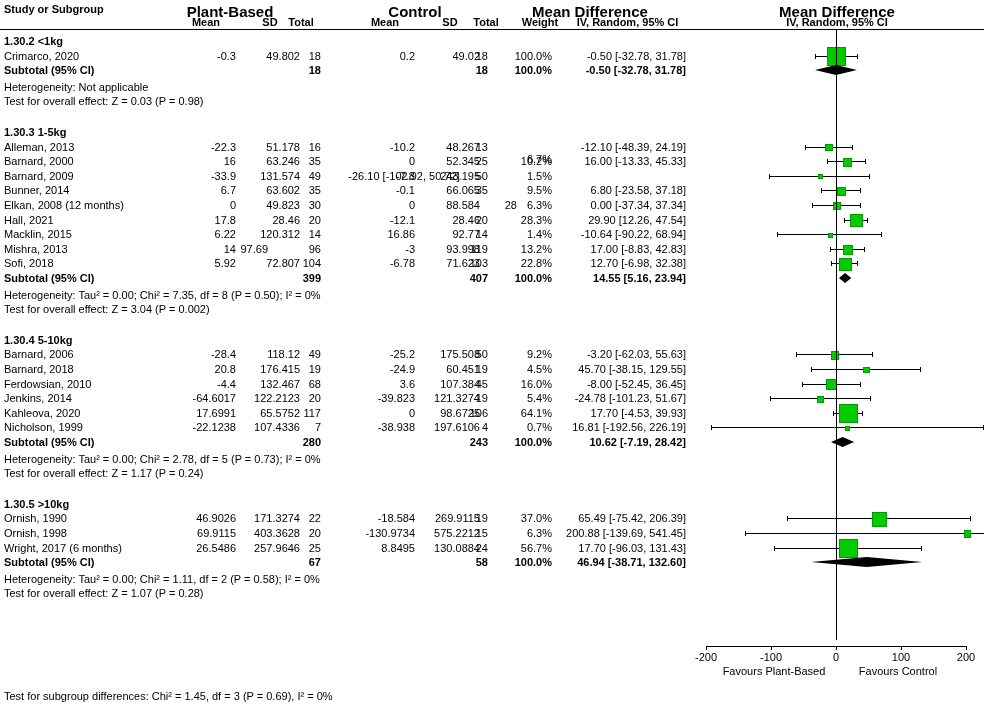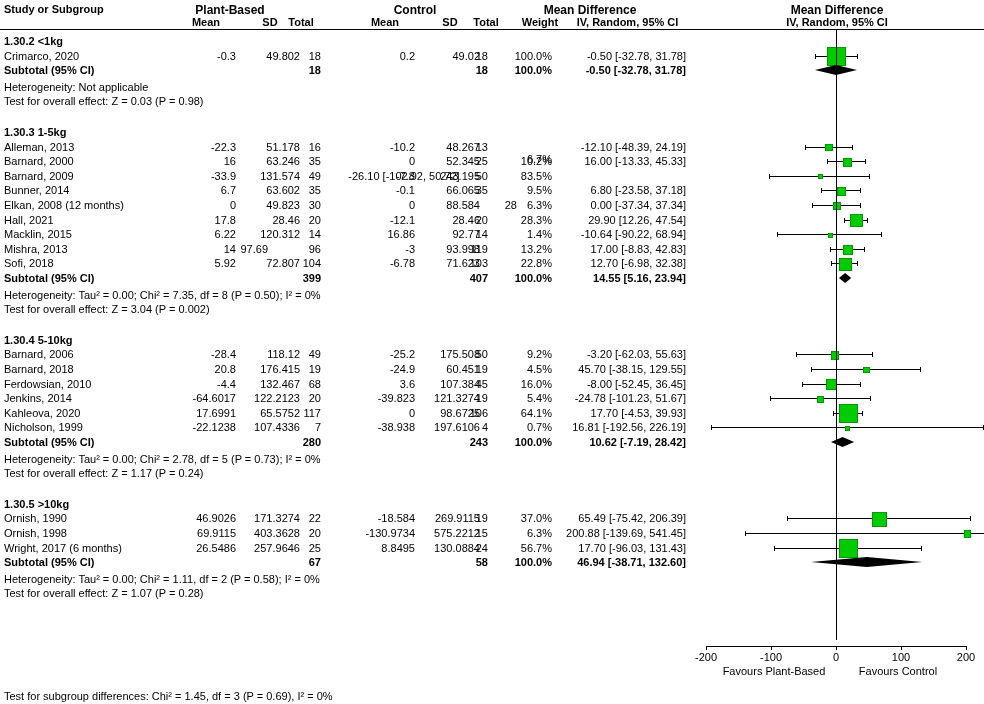--- a/index.html
+++ b/index.html
@@ -17,21 +17,21 @@
     overflow: hidden;
   }
   #root {
     position: relative;
     width: 984px;
     height: 704px;
   }
   .hdr-group {
     position: absolute;
     font-weight: bold;
-    font-size: 12px;
+    font-size: 15px;
     text-align: center;
   }
   .hdr-col {
     position: absolute;
     font-weight: bold;
     font-size: 11px;
   }
   .hdr-sub {
     position: absolute;
     font-size: 11px;
@@ -190,21 +190,21 @@
       <div class="ci-cap" style="left:827.3355px; top:159.2px;"></div>
       <div class="ci-cap" style="left:865.4645px; top:159.2px;"></div>
       <div class="marker" style="left:842.8868817270123px; top:157.6868817270123px; width:7.026236545975378px; height:7.026236545975378px;"></div>
       <div class="row-label" style="left:4px; top:169.79999999999998px;">Barnard, 2009</div>
       <div class="num" style="left:0; top:169.79999999999998px; width:236px; text-align:right;">-33.9</div>
       <div class="num" style="left:0; top:169.79999999999998px; width:300px; text-align:right;">131.574</div>
       <div class="num" style="left:0; top:169.79999999999998px; width:321px; text-align:right;">49</div>
       <div class="num" style="left:0; top:169.79999999999998px; width:415px; text-align:right;">-7.8</div>
       <div class="num" style="left:0; top:169.79999999999998px; width:480px; text-align:right;">243.195</div>
       <div class="num" style="left:0; top:169.79999999999998px; width:488px; text-align:right;">50</div>
-      <div class="num" style="left:0; top:169.79999999999998px; width:552px; text-align:right;">83.5%</div>
+      <div class="num" style="left:0; top:169.79999999999998px; width:552px; text-align:right;">1.5%</div>
       <div class="num" style="left:0; top:169.79999999999998px; width:808px; text-align:center;">-26.10 [-102.92, 50.72]</div>
       <div class="ci-line" style="left:769.102px; top:175.79999999999998px; width:99.86599999999999px;"></div>
       <div class="ci-cap" style="left:769.102px; top:173.79999999999998px;"></div>
       <div class="ci-cap" style="left:868.968px; top:173.79999999999998px;"></div>
       <div class="marker" style="left:817.535px; top:174.29999999999998px; width:3px; height:3px;"></div>
       <div class="row-label" style="left:4px; top:184.39999999999998px;">Bunner, 2014</div>
       <div class="num" style="left:0; top:184.39999999999998px; width:236px; text-align:right;">6.7</div>
       <div class="num" style="left:0; top:184.39999999999998px; width:300px; text-align:right;">63.602</div>
       <div class="num" style="left:0; top:184.39999999999998px; width:321px; text-align:right;">35</div>
       <div class="num" style="left:0; top:184.39999999999998px; width:415px; text-align:right;">-0.1</div>

